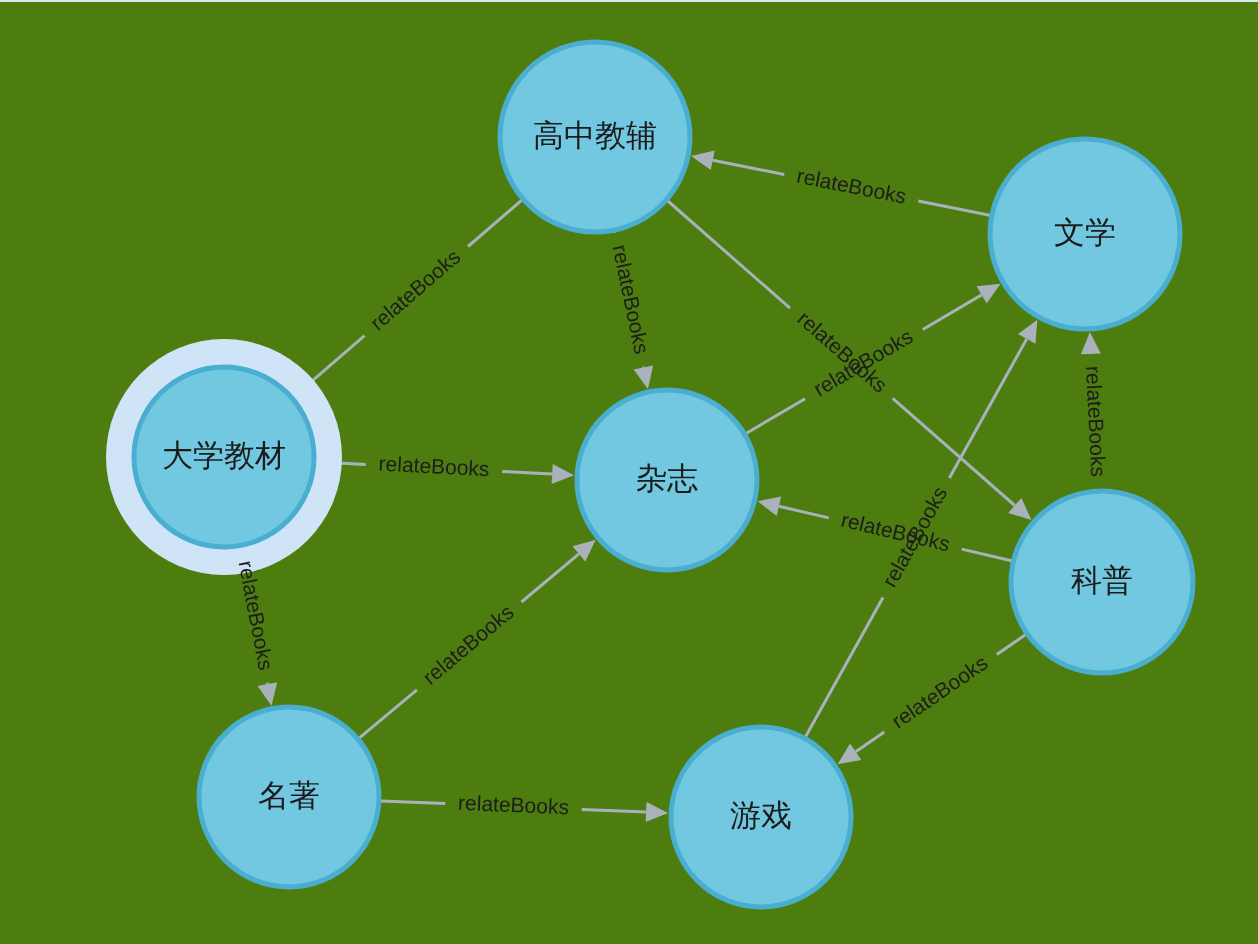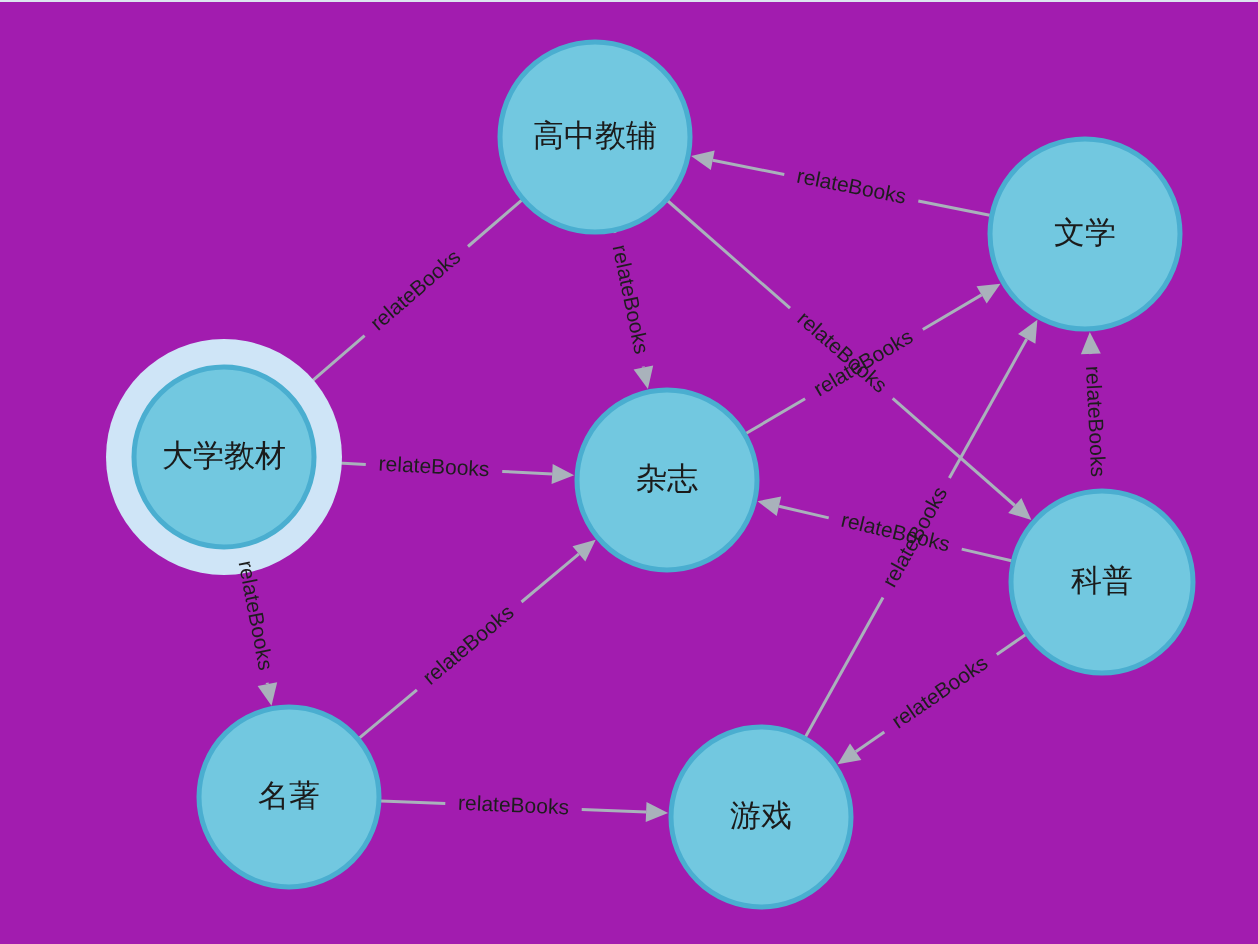--- a/index.html
+++ b/index.html
@@ -10,21 +10,21 @@
     width: 1258px;
     height: 944px;
     overflow: hidden;
     font-family: "Liberation Sans", sans-serif;
     background: #f9fbfe;
   }
   #graph-canvas {
     position: relative;
     width: 1258px;
     height: 944px;
-    background: #a21caf;
+    background: #4d7c0f;
     border-top: 2px solid #dce6ef;
     box-sizing: border-box;
   }
   #graph-svg {
     position: absolute;
     top: 0;
     left: 0;
     width: 1258px;
     height: 944px;
     display: block;

